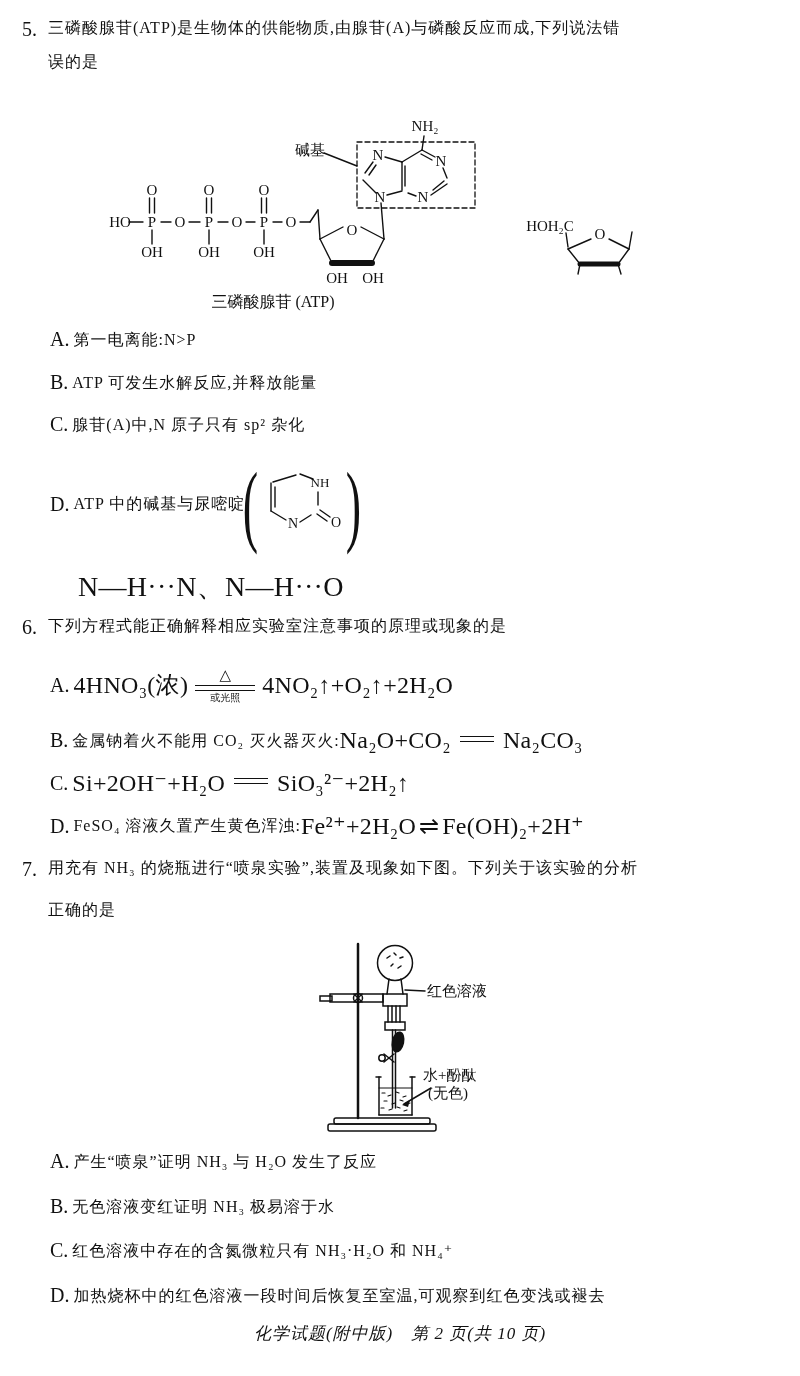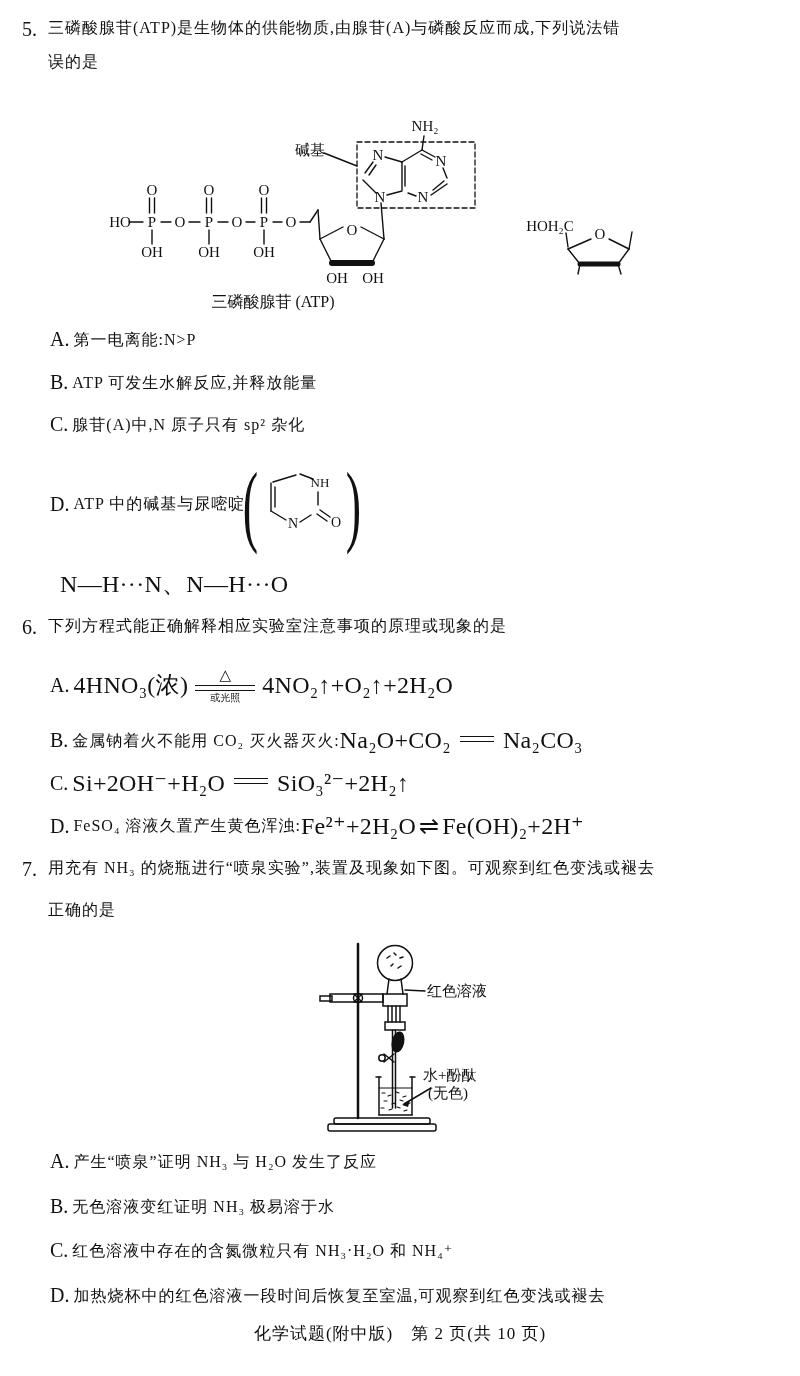--- a/index.html
+++ b/index.html
@@ -150,21 +150,21 @@
       <line x1="64" y1="49" x2="74" y2="56"></line>
         <line x1="61" y1="53" x2="71" y2="60"></line>
       <g stroke="none" fill="#111" text-anchor="middle">
         <text x="64" y="26" font-size="13">NH</text>
         <text x="37" y="67" font-size="14">N</text>
         <text x="80" y="66" font-size="14">O</text>
       </g>
     </svg>
     <span class="bigparen">)</span>
   </div>
-  <div class="abs eqtxt" style="left:60px;top:568px;font-size:24px;">N—H···N、N—H···O</div>
+  <div class="abs eqtxt" style="left:78px;top:568px;font-size:28px;">N—H···N、N—H···O</div>
 
   <div class="abs" style="left:22px;top:616px;display:flex;">
     <span class="num">6.</span>
     <span class="txt">下列方程式能正确解释相应实验室注意事项的原理或现象的是</span>
   </div>
 
   <div class="abs optrow" style="left:50px;top:662px;height:46px;">
     <span class="optlabel">A.</span>
     <span class="eqtxt">4HNO₃(浓)</span>
     <span class="cond">
@@ -193,21 +193,21 @@
   <div class="abs optrow" style="left:50px;top:812px;">
     <span class="optlabel">D.</span>
     <span class="txt">FeSO₄ 溶液久置产生黄色浑浊:</span>
     <span class="eqtxt">Fe²⁺+2H₂O</span>
     <span class="rarrow">⇌</span>
     <span class="eqtxt">Fe(OH)₂+2H⁺</span>
   </div>
 
   <div class="abs" style="left:22px;top:858px;display:flex;">
     <span class="num">7.</span>
-    <span class="txt">用充有 NH₃ 的烧瓶进行“喷泉实验”,装置及现象如下图。可观察到红色变浅或褪去</span>
+    <span class="txt">用充有 NH₃ 的烧瓶进行“喷泉实验”,装置及现象如下图。下列关于该实验的分析</span>
   </div>
   <div class="abs txt" style="left:48px;top:900px;">正确的是</div>
 
   <svg class="abs" style="left:308px;top:928px;" width="210" height="206" viewBox="0 0 210 206" fill="none" stroke-width="1.5" stroke-linecap="round">
 
     <line x1="50" y1="16" x2="50" y2="190" stroke-width="2.5"></line>
     <rect x="26" y="190" width="96" height="6" rx="2"></rect>
     <rect x="20" y="196" width="108" height="7" rx="2"></rect>
     <rect x="12" y="68" width="12" height="5"></rect>
     <rect x="22" y="66" width="53" height="8"></rect>
@@ -283,15 +283,15 @@
   </div>
   <div class="abs optrow" style="left:50px;top:1239px;">
     <span class="optlabel">C.</span>
     <span class="txt">红色溶液中存在的含氮微粒只有 NH₃·H₂O 和 NH₄⁺</span>
   </div>
   <div class="abs optrow" style="left:50px;top:1284px;">
     <span class="optlabel">D.</span>
     <span class="txt">加热烧杯中的红色溶液一段时间后恢复至室温,可观察到红色变浅或褪去</span>
   </div>
 
-  <div class="abs footer" style="left:0px;top:1322px;">化学试题(附中版)　第 2 页(共 10 页)</div>
+  <div class="abs footer" style="left:0px;top:1322px;font-style:italic;">化学试题(附中版)　第 2 页(共 10 页)</div>
 
 </div>
 
 </body></html>

